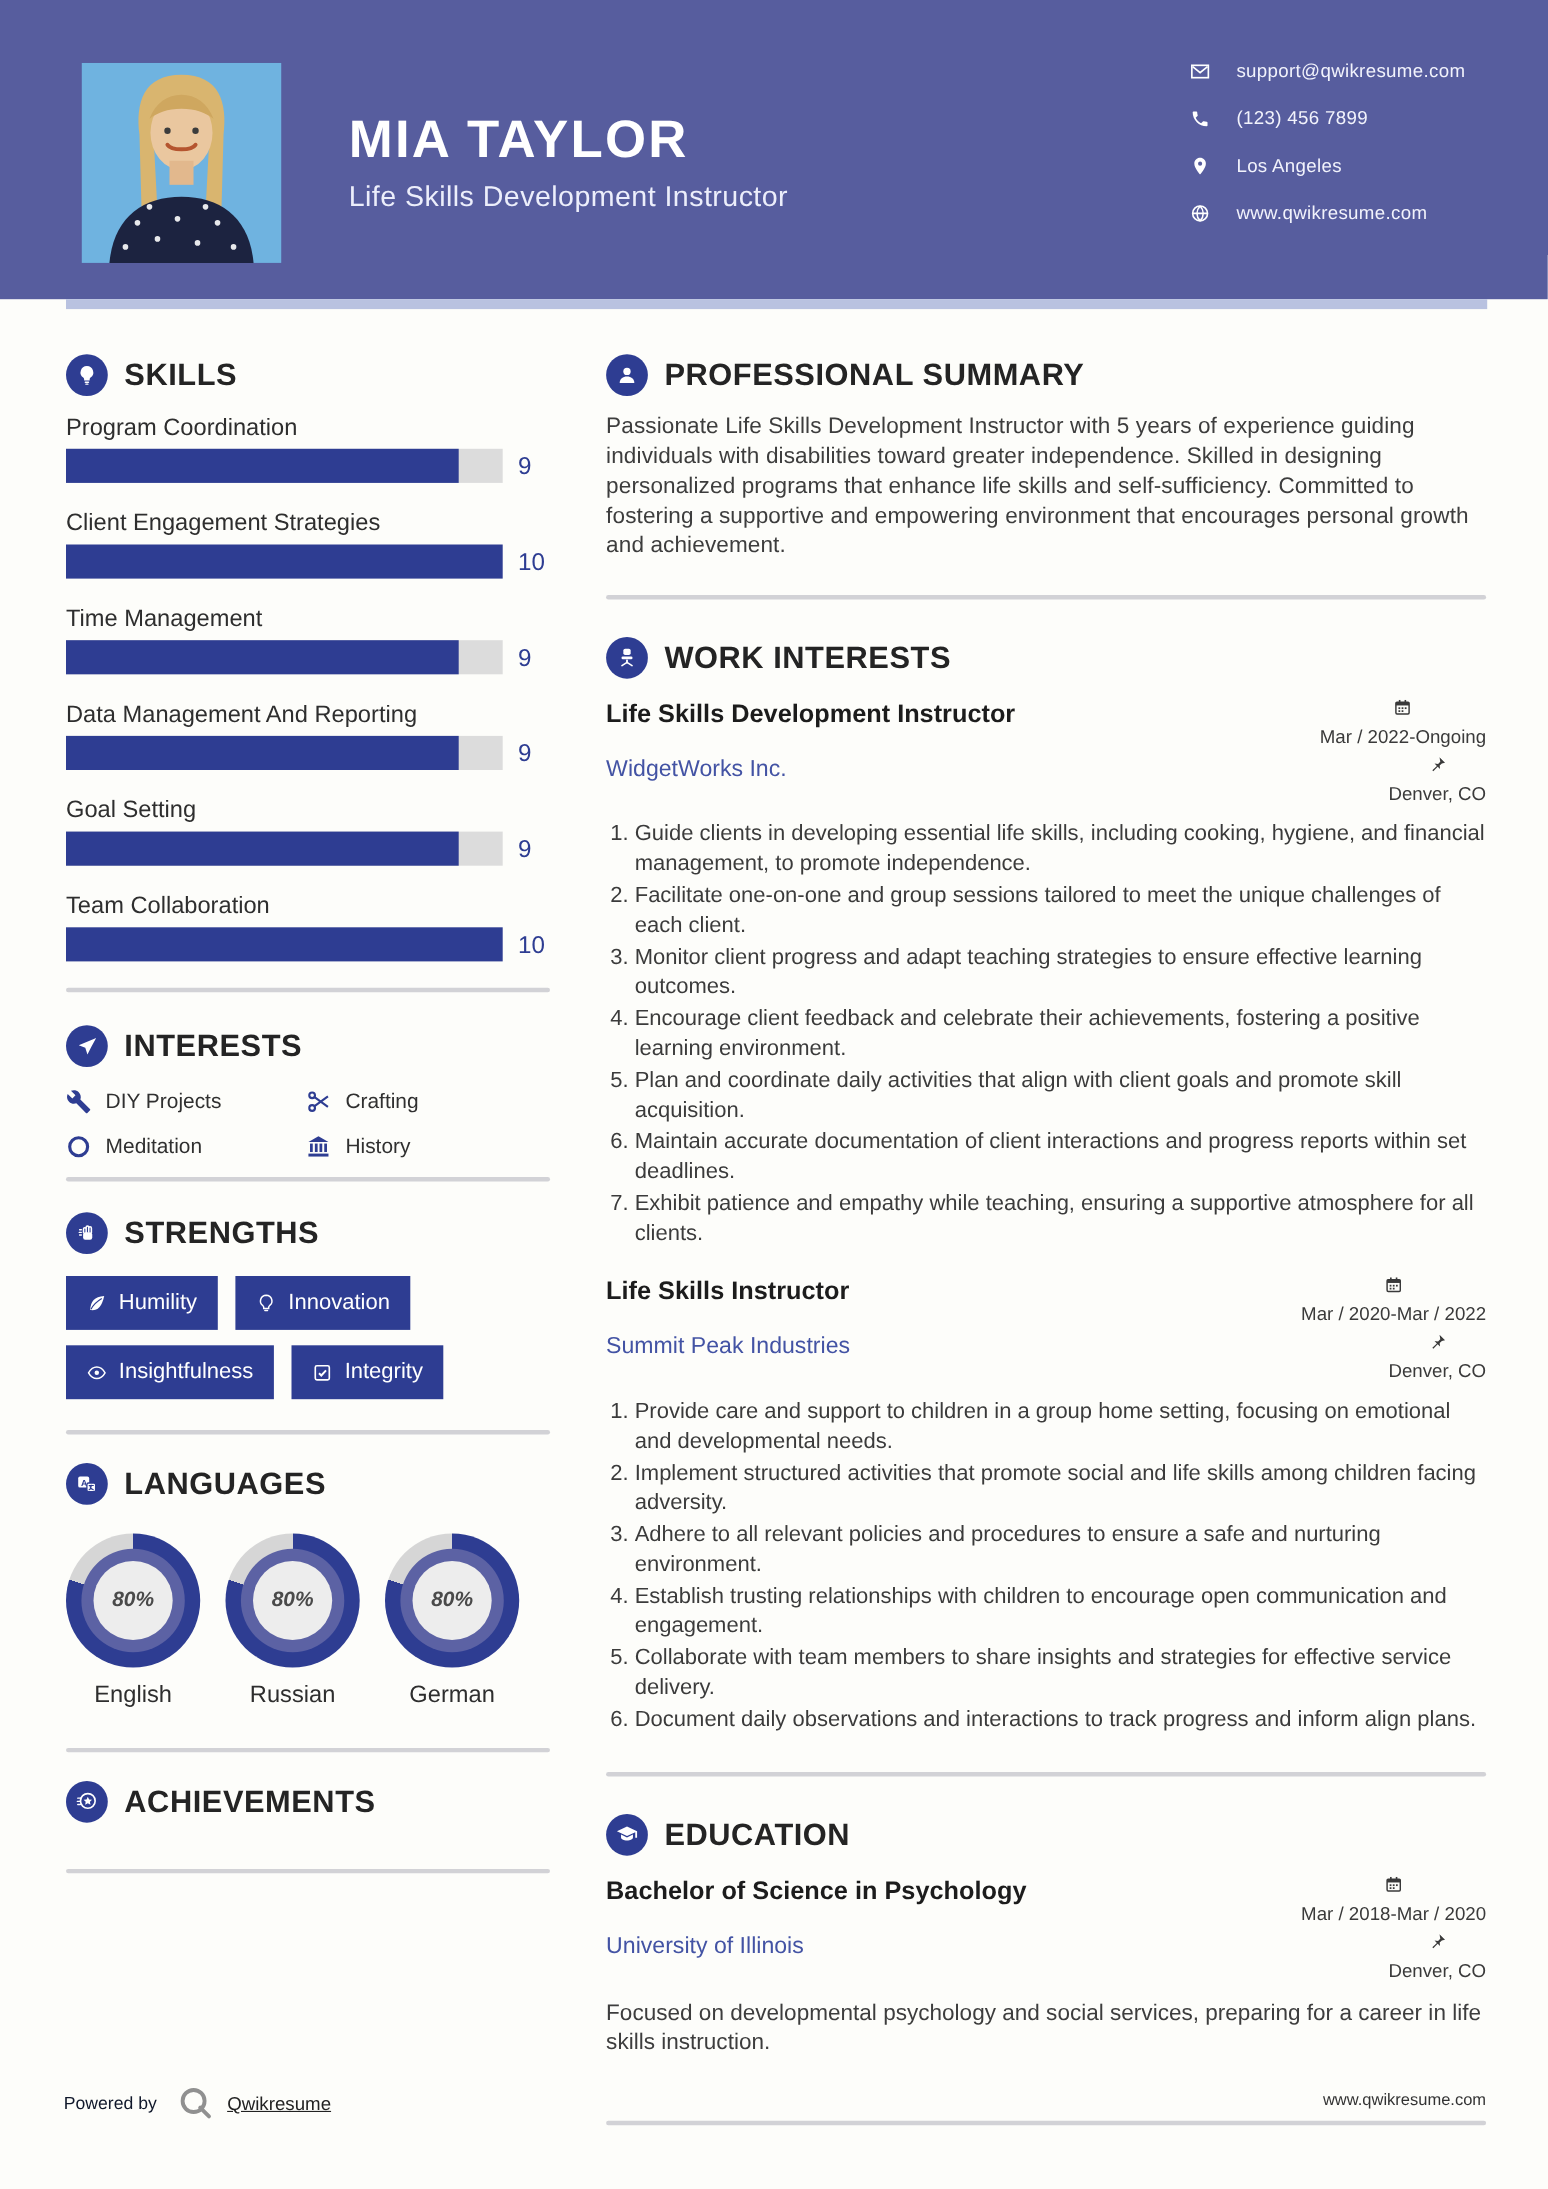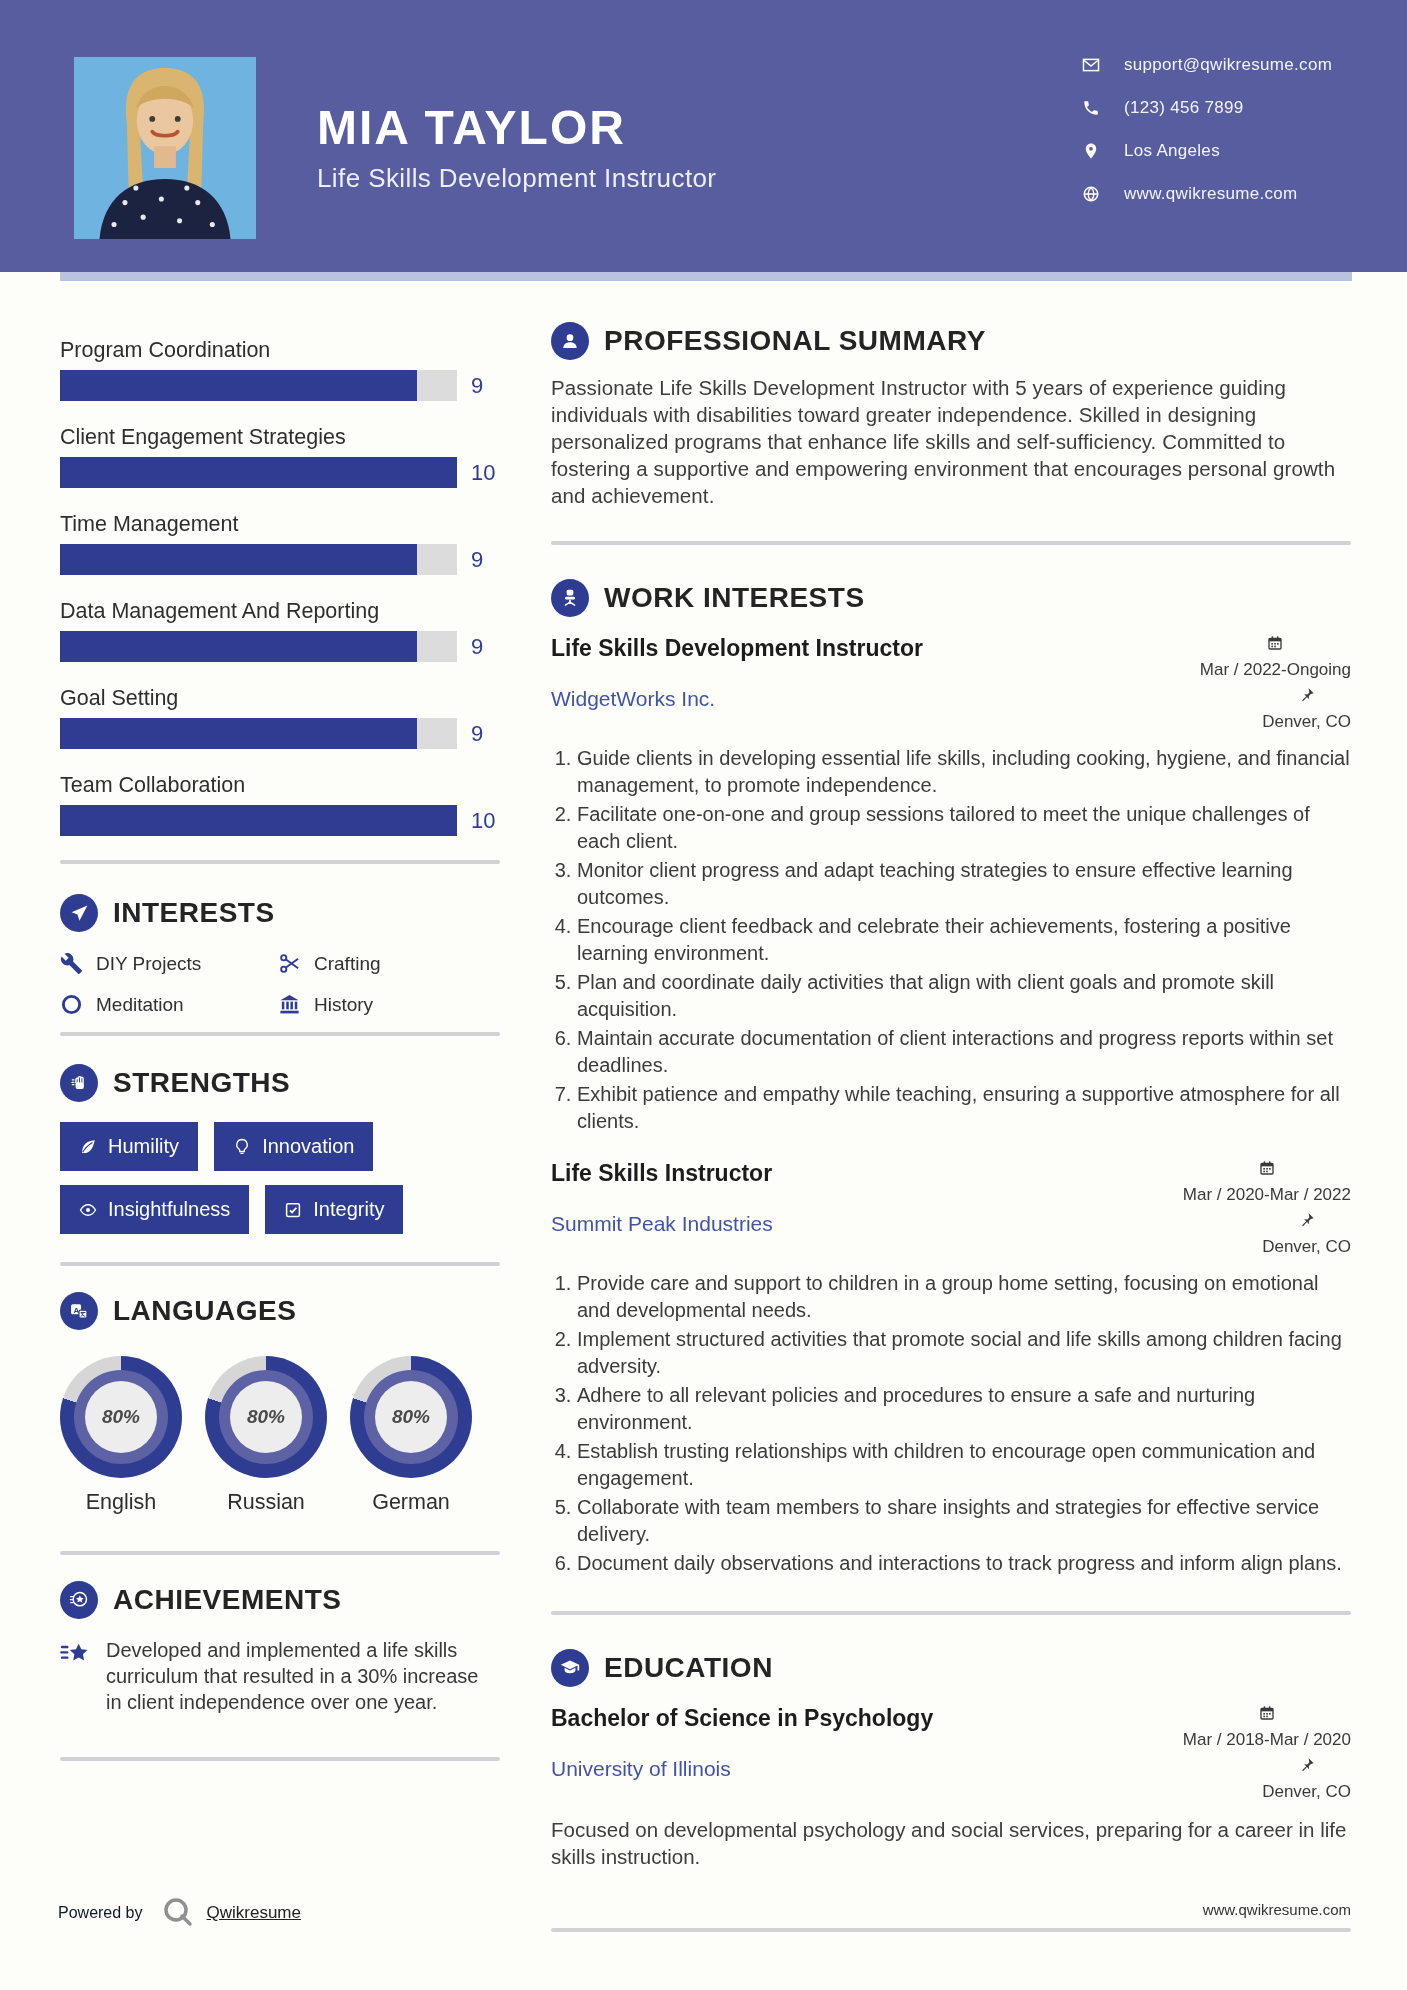--- a/index.html
+++ b/index.html
@@ -158,20 +158,30 @@
           <path d="M3 12h18M12 3c-5 5.5-5 12.5 0 18M12 3c5 5.5 5 12.5 0 18" fill="none" stroke="#fff" stroke-width="2"></path>
         </svg>
       <span class="contact-text">www.qwikresume.com</span>
     </div>
   </div>
 </div>
 <div class="header-shadow"></div>
 
 <div class="col-left">
 
+  <div class="sec-head">
+    <span class="sec-icon">
+      <svg viewBox="0 0 24 24" width="20" height="20">
+          <path d="M12 2a7 7 0 0 0-4 12.7c.6.5 1 1.2 1 2V18h6v-1.3c0-.8.4-1.5 1-2A7 7 0 0 0 12 2z" fill="#fff"></path>
+          <rect x="9.5" y="19" width="5" height="1.6" rx=".8" fill="#fff"></rect>
+          <rect x="10.2" y="21.2" width="3.6" height="1.4" rx=".7" fill="#fff"></rect>
+        </svg>
+    </span>
+    <span class="sec-title">SKILLS</span>
+  </div>
   <div class="skills-list">
     <div class="skill">
       <div class="skill-label">Program Coordination</div>
       <div class="skill-bar-row">
           <div class="skill-track">
             <div class="skill-fill" style="width: 90%;"></div>
           </div>
           <div class="skill-score">9</div>
         </div>
     </div>
@@ -356,27 +366,20 @@
 
   <div class="sec-head">
     <span class="sec-icon">
       <svg viewBox="0 0 24 24" width="20" height="20">
           <circle cx="13" cy="11" r="8" fill="none" stroke="#fff" stroke-width="1.8"></circle>
           <path d="M13 6.5l1.4 2.9 3.2.4-2.3 2.2.6 3.1-2.9-1.5-2.9 1.5.6-3.1-2.3-2.2 3.2-.4z" fill="#fff"></path>
           <path d="M2 8h3M1.5 11.5H5M2 15h3" stroke="#fff" stroke-width="1.5" stroke-linecap="round"></path>
         </svg>
     </span>
     <span class="sec-title">ACHIEVEMENTS</span>
-  </div>
-  <div class="ach-item">
-    <svg class="ai" viewBox="0 0 24 24">
-        <path d="M14 3.5l2 4.2 4.6.6-3.4 3.2.9 4.6L14 13.9l-4.1 2.2.9-4.6-3.4-3.2 4.6-.6z" fill="#2e3d92"></path>
-        <path d="M1.5 6h4M1 10h4.5M1.5 14h4" stroke="#2e3d92" stroke-width="1.8" stroke-linecap="round"></path>
-      </svg>
-    <div class="ach-text">Developed and implemented a life skills curriculum that resulted in a 30% increase in client independence over one year.</div>
   </div>
 
   <div class="divider mt-42"></div>
 </div>
 
 <div class="col-right">
 
   <div class="sec-head">
     <span class="sec-icon">
       <svg viewBox="0 0 24 24" width="20" height="20">

